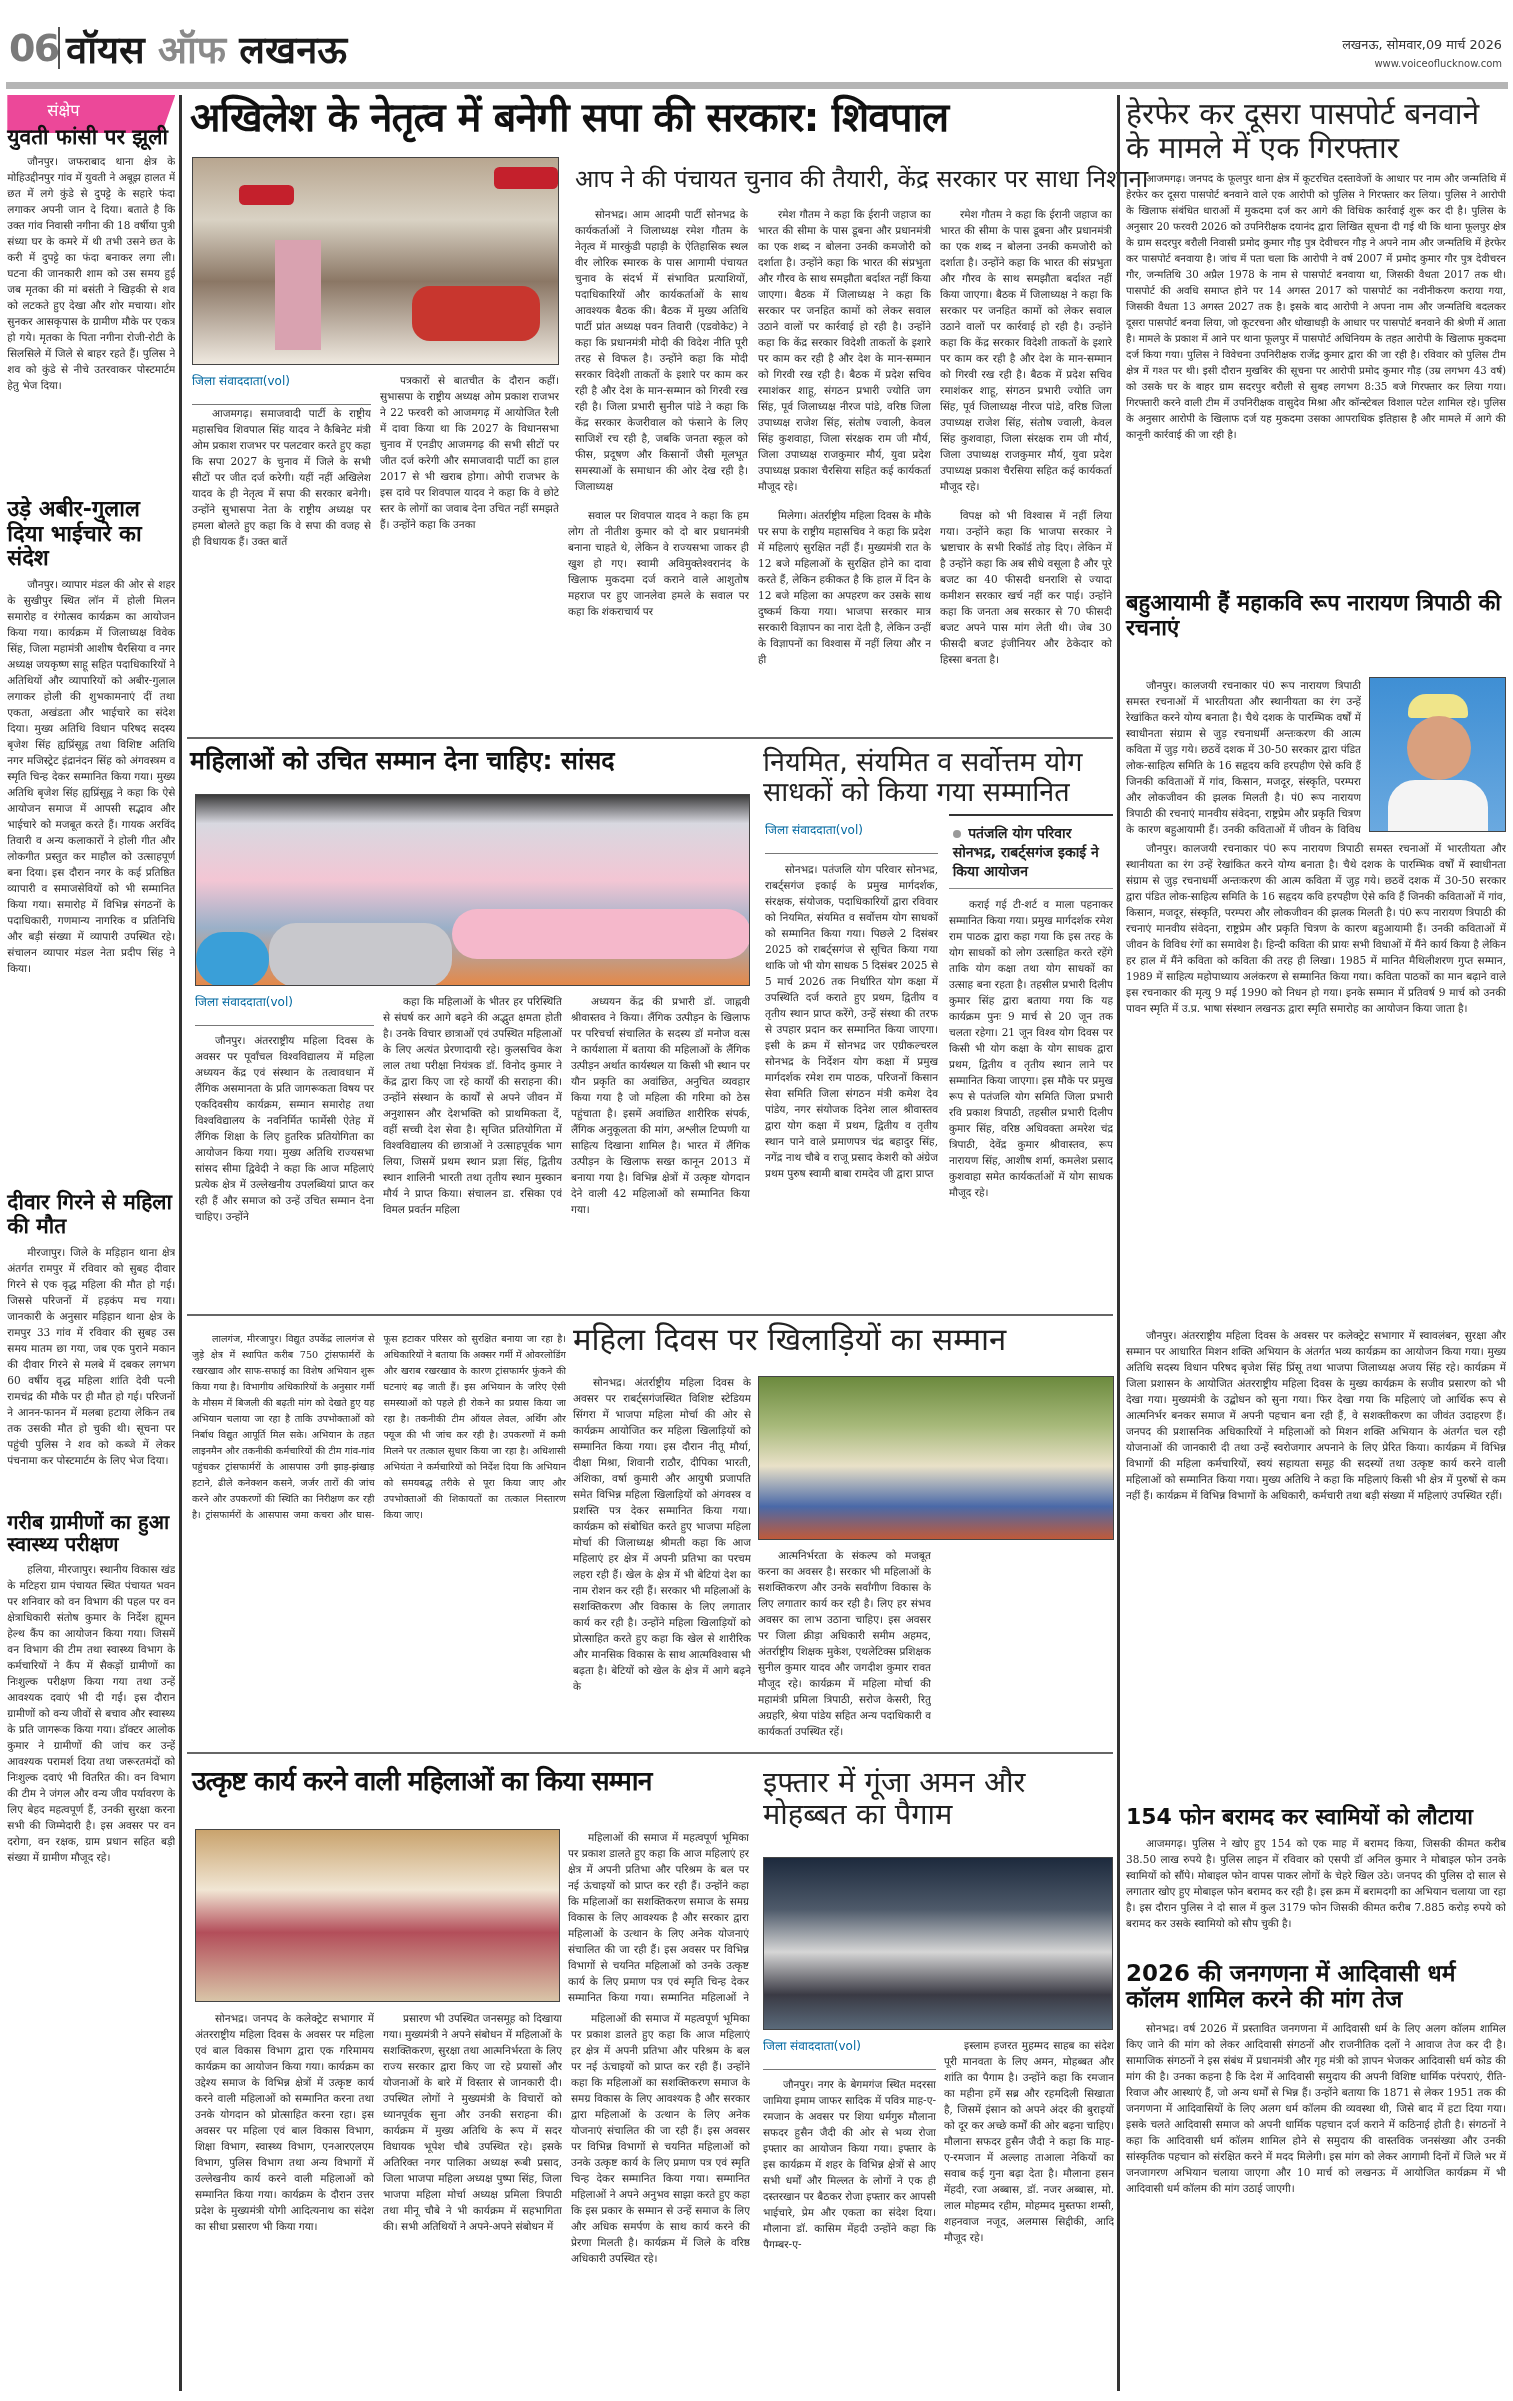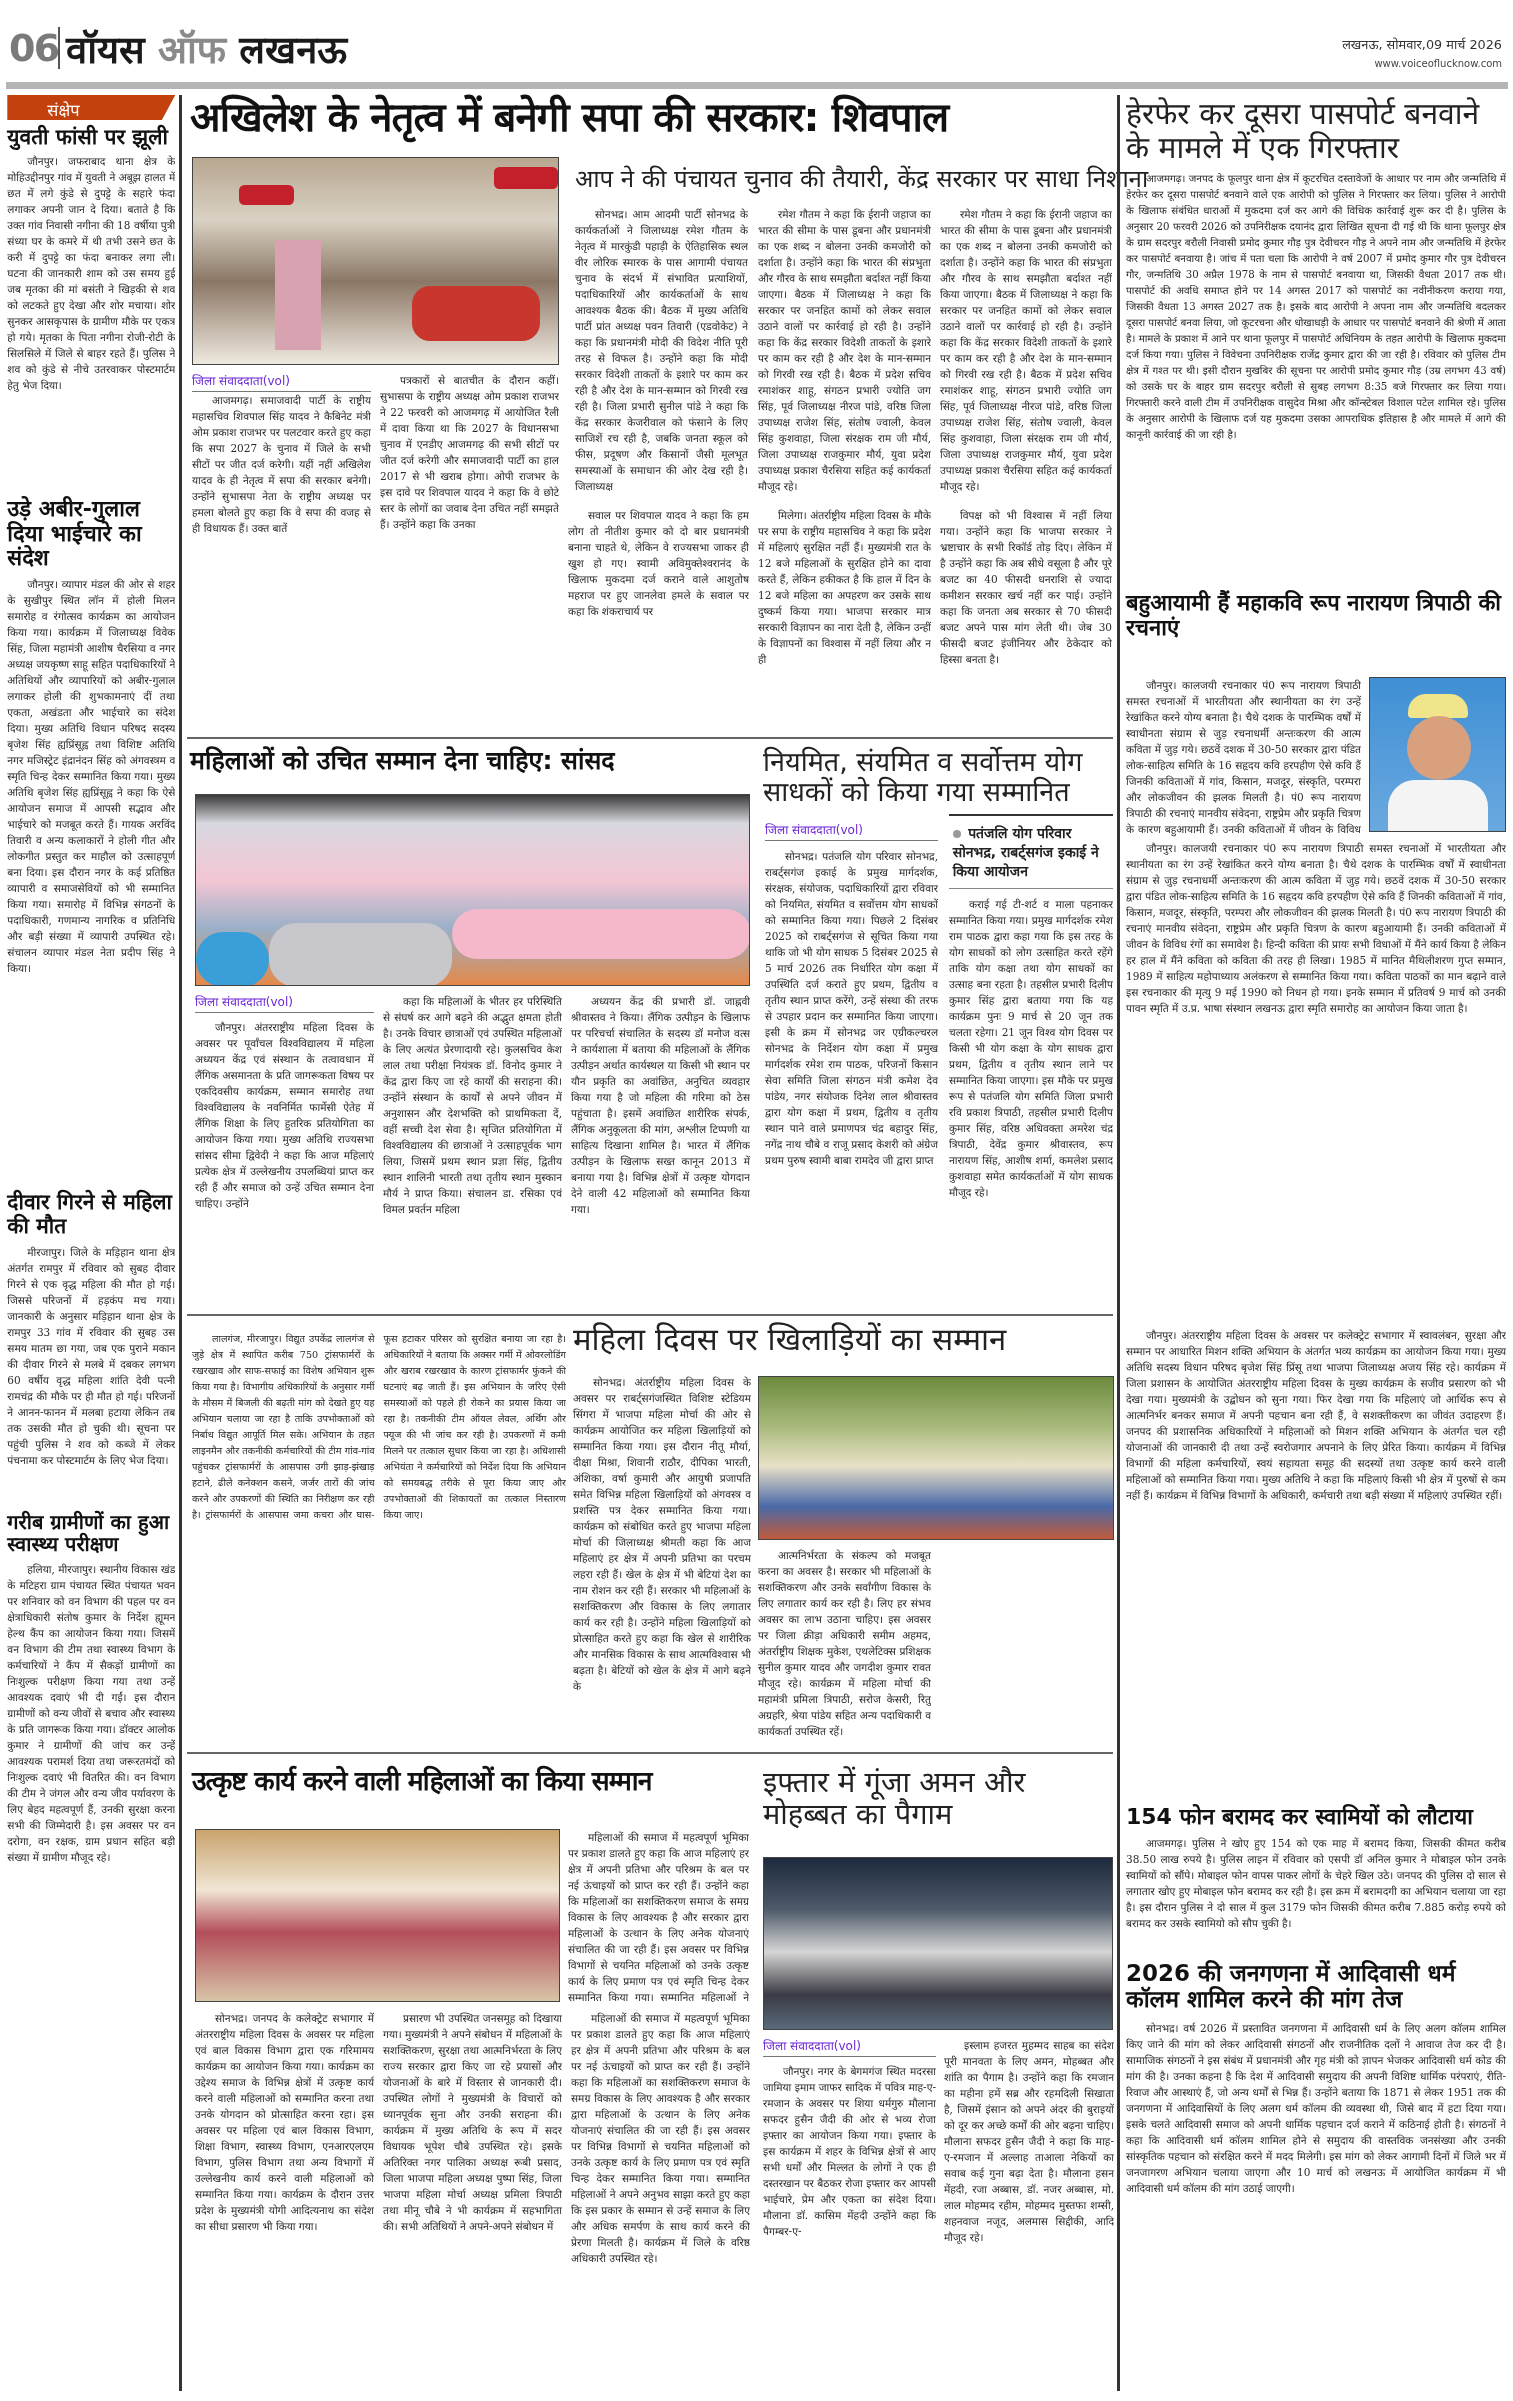--- a/index.html
+++ b/index.html
@@ -13,27 +13,27 @@
   .brand .mid { color: #8a8a8a; }
   .section-title { position: absolute; left: 557px; top: 12.8px; font-size: 44px; font-weight: bold; color: #5a5a5a; white-space: nowrap; }
   .dateline { position: absolute; right: 11px; top: 35px; font-size: 12.8px; color: #333; }
   .website { position: absolute; right: 11px; top: 58px; font-size: 10px; color: #444; }
   .topbar { position: absolute; left: 5.5px; top: 82px; width: 1502px; height: 7.3px; background: #b5b5b5; }
 
   .col { position: absolute; }
   .vrule { position: absolute; width: 2.7px; background: #333; }
   .hrule { position: absolute; height: 1.8px; background: #666; }
 
-  .sankshep { position: absolute; left: 7.3px; top: 95px; width: 168px; height: 25px; background: #c2410c; clip-path: polygon(0 0, 100% 0, 92% 100%, 0 100%); color: #fff; font-size: 16.4px; padding: 2.7px 0 0 40px; }
+  .sankshep { position: absolute; left: 7.3px; top: 95px; width: 168px; height: 38px; background: #ec4899; clip-path: polygon(0 0, 100% 0, 92% 100%, 0 100%); color: #fff; font-size: 16.4px; padding: 2.7px 0 0 40px; }
 
   .hl { font-weight: bold; color: #111; line-height: 1.12; }
   .hl-light { font-weight: normal; color: #222; line-height: 1.12; }
   .body { font-size: 10.5px; line-height: 16px; text-align: justify; color: #2a2a2a; font-family: "DejaVu Serif", serif; overflow: hidden; }
   .body p { text-indent: 20px; }
-  .byline { font-size: 12px; color: #6d28d9; border-bottom: 1.8px solid #777; padding-bottom: 2px; }
+  .byline { font-size: 12px; color: #0369a1; border-bottom: 1.8px solid #777; padding-bottom: 15px; }
 
   .photo { position: absolute; border: 0.9px solid #444; overflow: hidden; }
   .sub-hl { font-size: 25.6px; color: #222; }
   .pull { border-top: 2.7px solid #333; border-bottom: 1.8px solid #888; padding: 7.3px 3.7px; font-size: 14px; font-weight: bold; color: #222; }
   .pull .dot { display: inline-block; width: 8.2px; height: 8.2px; border-radius: 50%; background: #999; margin-right: 7.3px; vertical-align: middle; }
 </style>
 </head>
 <body>
 
 <div class="masthead">

